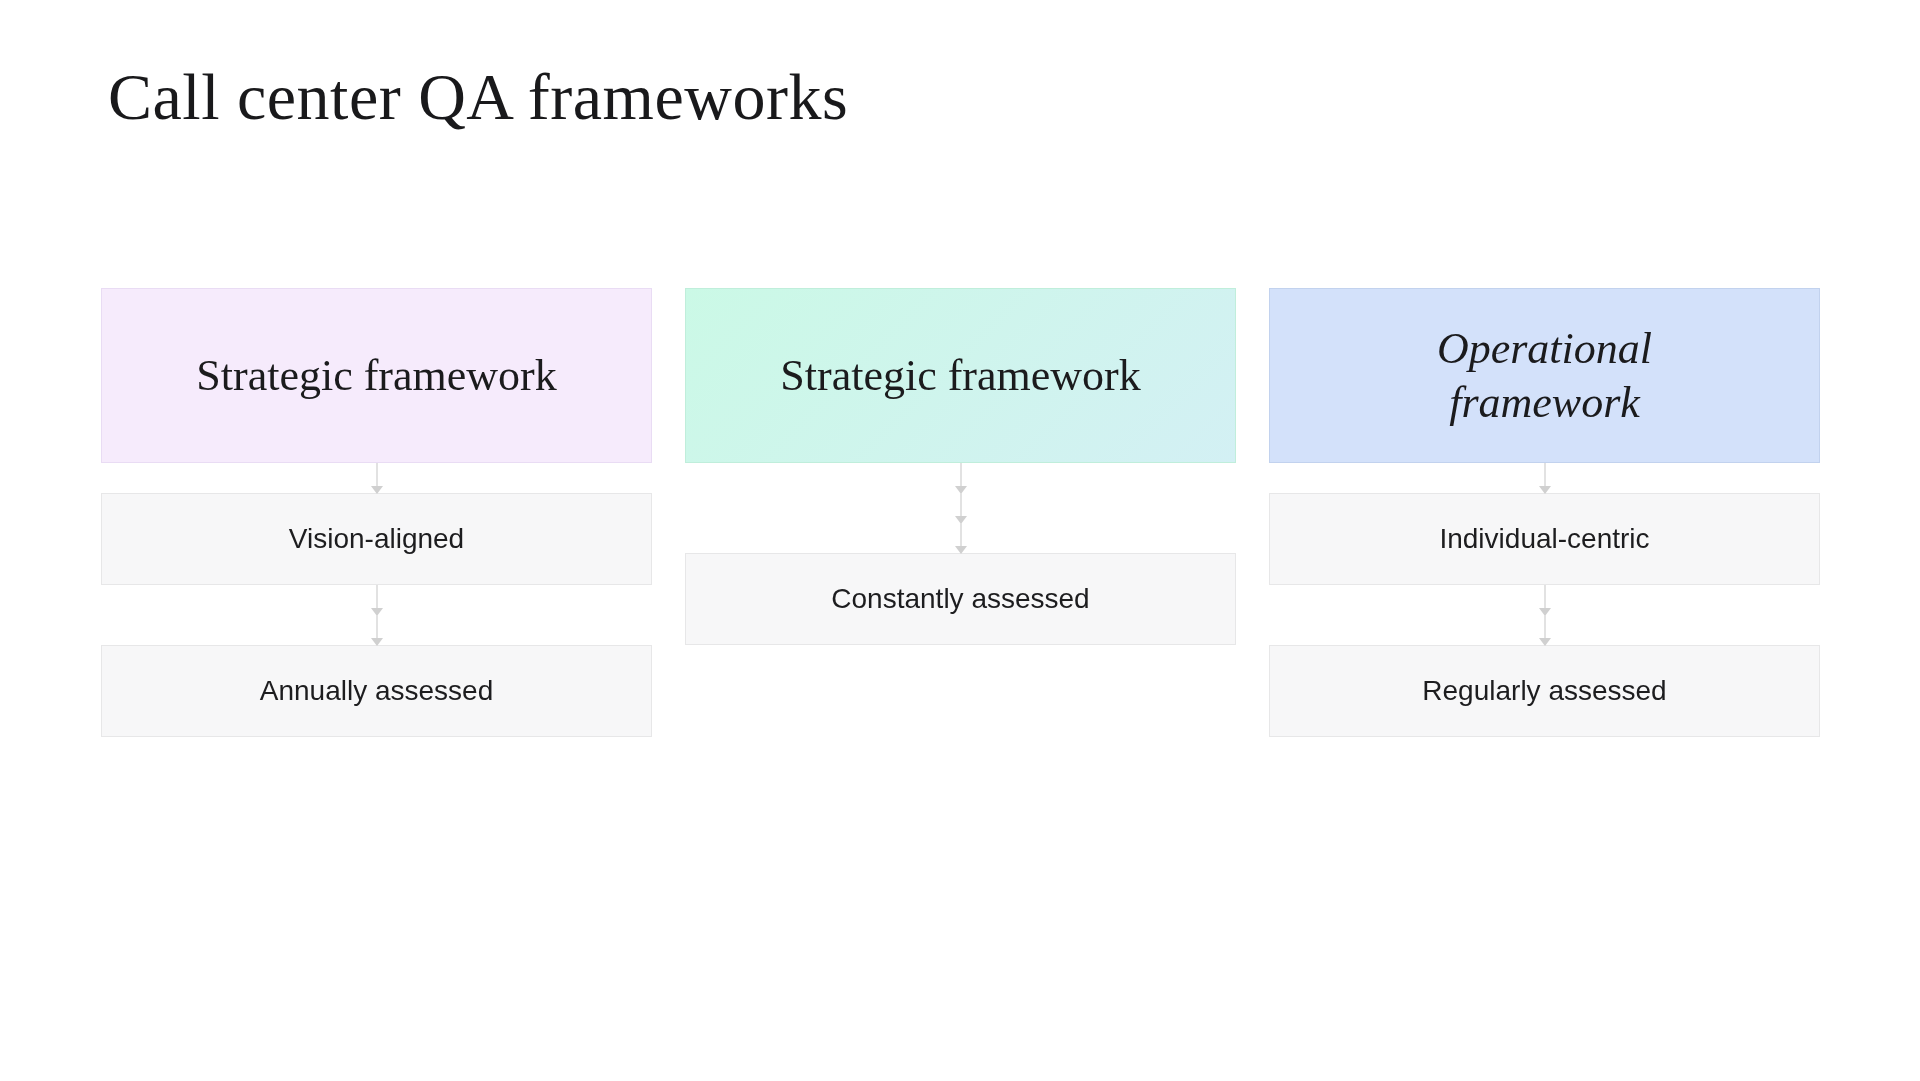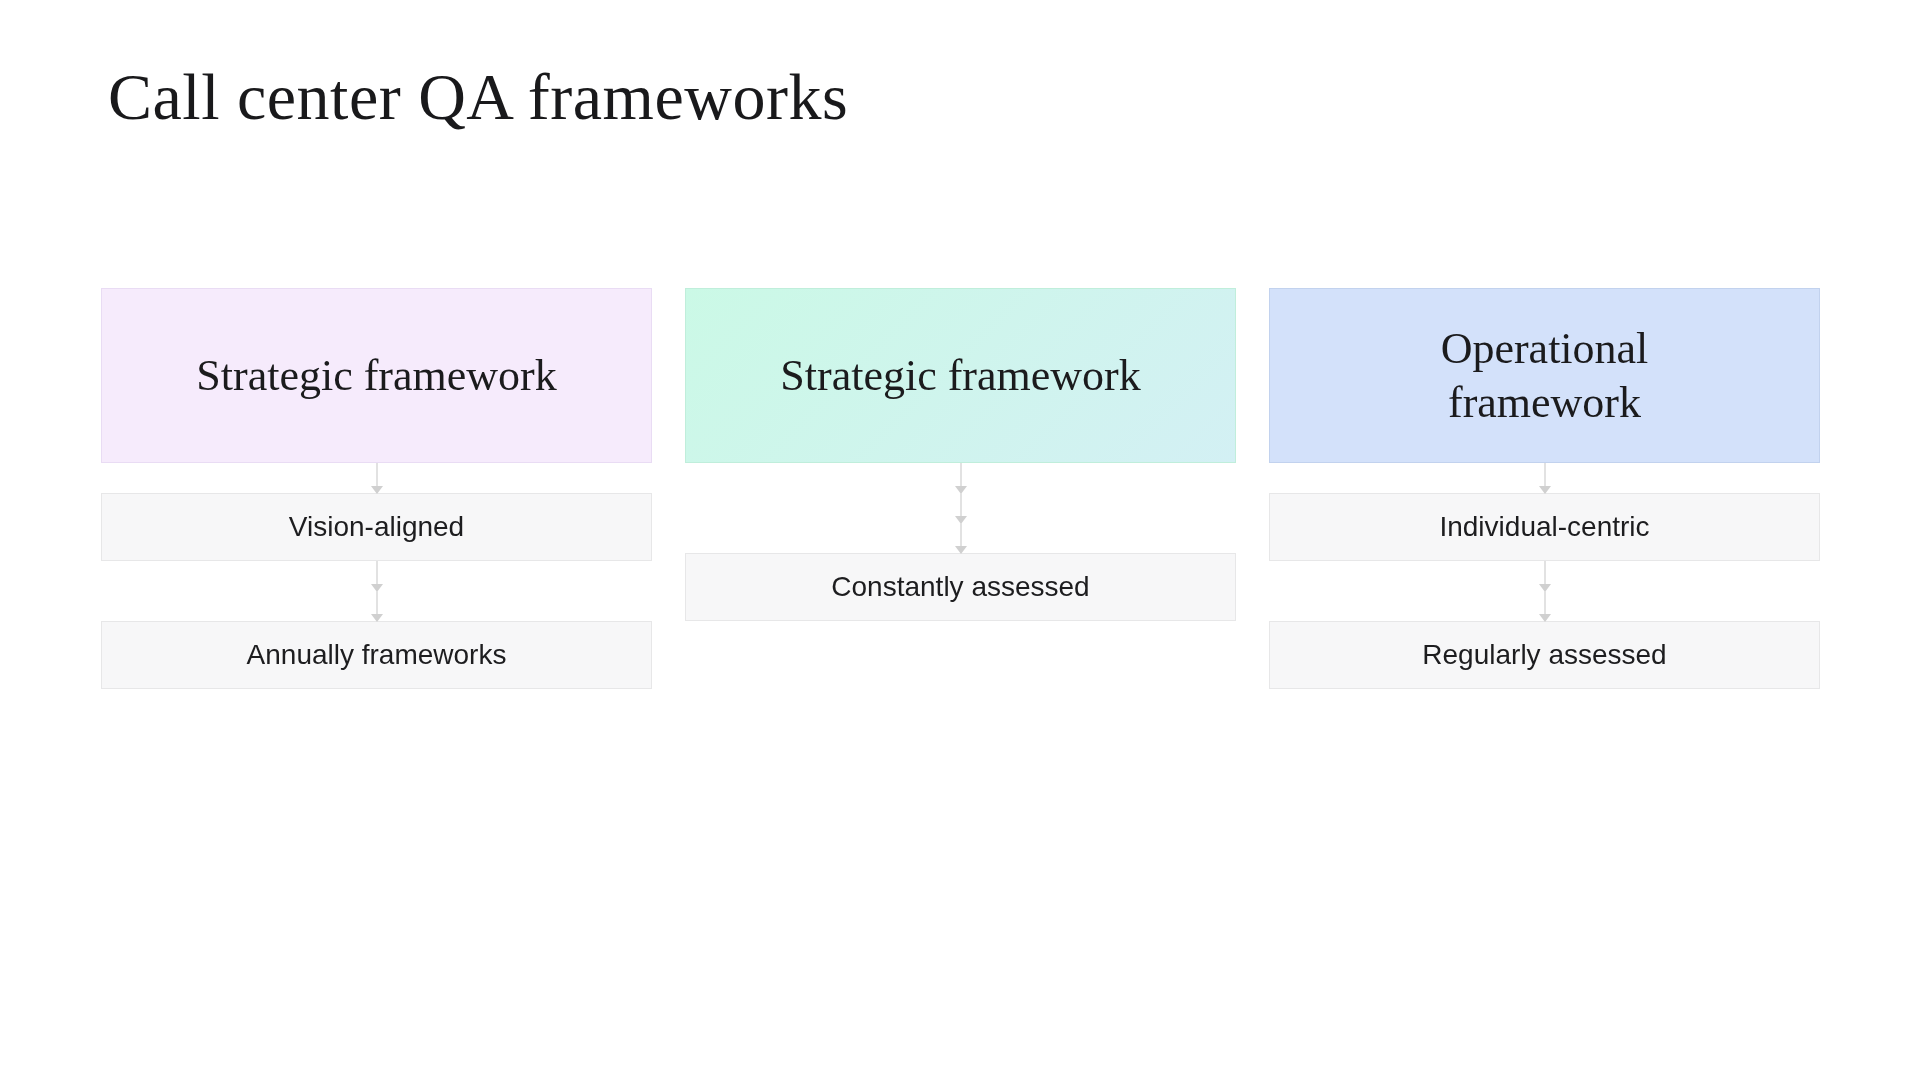--- a/index.html
+++ b/index.html
@@ -46,21 +46,21 @@
     justify-content: center;
     text-align: center;
     font-family: "Liberation Serif", serif;
     font-size: 44px;
     line-height: 1.22;
     color: #1b1b1d;
     border: 1px solid transparent;
   }
   .header-0 { background: #f6ebfc; border-color: #e9dcf4; }
   .header-1 { background: linear-gradient(135deg, #cbf9e6 0%, #d3f0f4 100%); border-color: #c0eedb; }
-  .header-2 { background: #d3e1fa; border-color: #c2d2ee; }
+  .header-2 { background: #d3e1fa; border-color: #c2d2ee; font-style: italic; }
   .header-2 .header-label { max-width: 330px; }
 
   .connector {
     height: 30px;
     position: relative;
   }
   .connector .line {
     position: absolute;
     left: 50%;
     top: 0;
@@ -74,21 +74,21 @@
     left: 50%;
     bottom: -1px;
     transform: translateX(-50%);
     width: 0;
     height: 0;
     border-left: 6px solid transparent;
     border-right: 6px solid transparent;
     border-top: 8px solid #d0d0d0;
   }
   .item {
-    height: 68px;
+    height: 92px;
     box-sizing: border-box;
     background: #f7f7f8;
     border: 1px solid #e7e7e8;
     display: flex;
     align-items: center;
     justify-content: center;
     text-align: center;
     font-size: 28px;
     color: #1d1d1f;
   }
@@ -113,21 +113,21 @@
     </div>
     <div class="connector">
       <i class="line"></i>
       <i class="arrow"></i>
     </div>
     <div class="connector">
       <i class="line"></i>
       <i class="arrow"></i>
     </div>
     <div class="item">
-      <span>Annually frameworks</span>
+      <span>Annually assessed</span>
     </div>
   </div>
 
   <div class="column">
     <div class="header header-1">
       <span class="header-label">Strategic framework</span>
     </div>
     <div class="connector">
       <i class="line"></i>
       <i class="arrow"></i>

